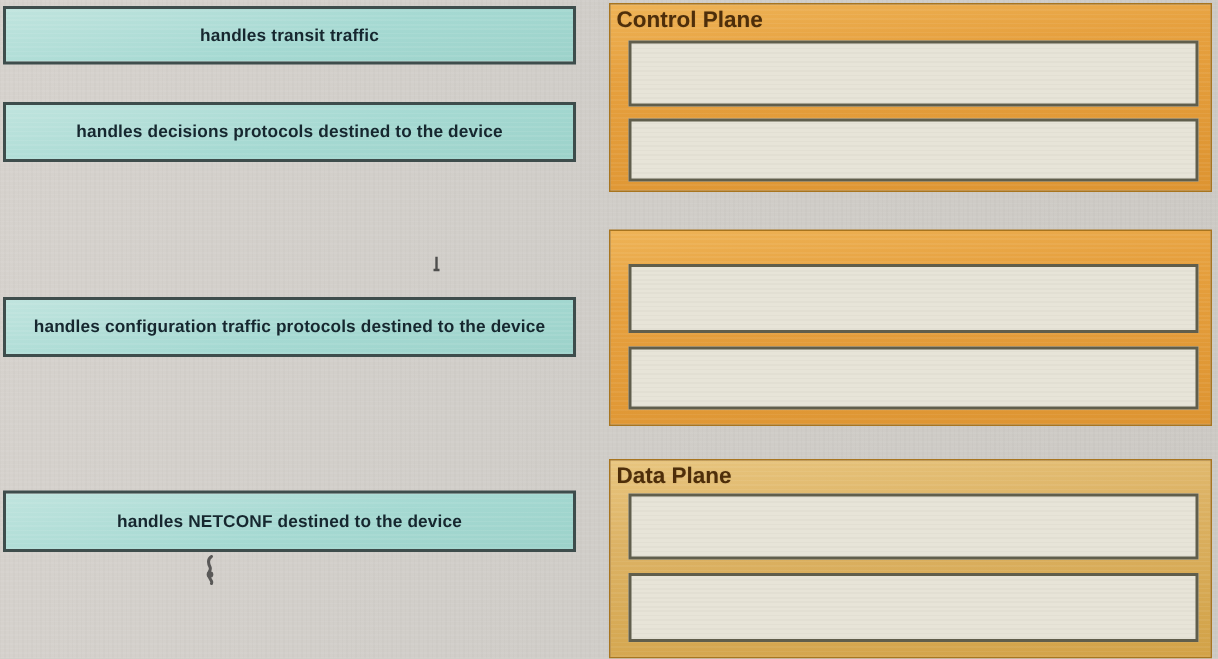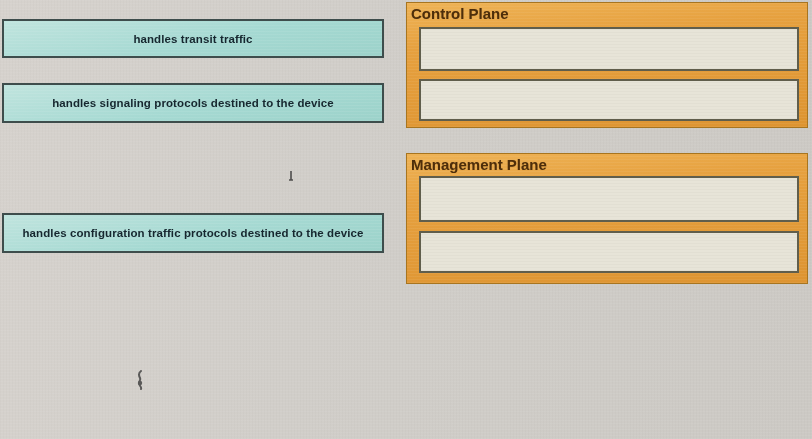--- a/index.html
+++ b/index.html
@@ -33,21 +33,20 @@
     position:absolute;left:2px;width:382px;box-sizing:border-box;
     border:2px solid var(--drag-item-border);
     background:
       repeating-linear-gradient(0deg, rgba(255,255,255,0.07) 0 1px, transparent 1px 3px),
       linear-gradient(168deg, #c0e4de 0%, var(--drag-item-fill) 55%, #9cd2ca 100%);
     display:flex;align-items:center;justify-content:center;
     text-align:left;
     font-size:11.5px;font-weight:700;letter-spacing:.1px;
     color:var(--drag-item-text);
     cursor:grab;
-    margin-top:15px;
   }
   .panel{
     position:absolute;left:406px;width:402px;box-sizing:border-box;
     background:
       repeating-linear-gradient(0deg, rgba(255,255,255,0.06) 0 1px, transparent 1px 3px),
       linear-gradient(175deg, #eeb356 0%, var(--panel-fill) 30%, #dd9431 100%);
     border:1px solid var(--panel-border);
   }
   .panel--data{
     background:
@@ -70,38 +69,45 @@
 </style>
 </head>
 <body>
 
 <div class="stage">
 
   <div class="drag-item" style="top:4px;height:39px;">
     <span>handles transit traffic</span>
   </div>
   <div class="drag-item" style="top:68px;height:40px;">
-    <span>handles signaling protocols destined to the device</span>
+    <span>handles decisions protocols destined to the device</span>
   </div>
   <div class="drag-item" style="top:198px;height:40px;">
     <span>handles configuration traffic protocols destined to the device</span>
+  </div>
+  <div class="drag-item" style="top:327px;height:41px;">
+    <span>handles NETCONF destined to the device</span>
   </div>
 
   <div class="panel" style="top:2px;height:126px;">
     <div class="panel-title">Control Plane</div>
     <div class="slot" style="top:24px;height:44px;"></div>
     <div class="slot" style="top:76px;height:42px;"></div>
   </div>
 
   <div class="panel" style="top:153px;height:131px;">
-    <div class="panel-title">Management Plane</div>
     <div class="slot" style="top:22px;height:46px;"></div>
     <div class="slot" style="top:77px;height:42px;"></div>
   </div>
 
+  <div class="panel panel--data" style="top:306px;height:133px;">
+    <div class="panel-title">Data Plane</div>
+    <div class="slot" style="top:22px;height:44px;"></div>
+    <div class="slot" style="top:75px;height:46px;"></div>
+  </div>
 
   <svg class="artifact" style="left:134px;top:370px;" width="12" height="20" viewBox="0 0 12 20">
     <path d="M7 1 C4 3 5 6 6 8 C7 10 5 11 5 13 C5 16 8 17 7 19" stroke="#3c3c3c" stroke-width="2" fill="none" stroke-linecap="round"></path>
     <circle cx="6" cy="13" r="2.2" fill="#3c3c3c"></circle>
   </svg>
   <svg class="artifact" style="left:287px;top:171px;" width="8" height="12" viewBox="0 0 8 12">
     <path d="M4 0 L4 9 M2 9 L6 9" stroke="#2f2f2f" stroke-width="1.6" fill="none"></path>
   </svg>
 
 </div>

